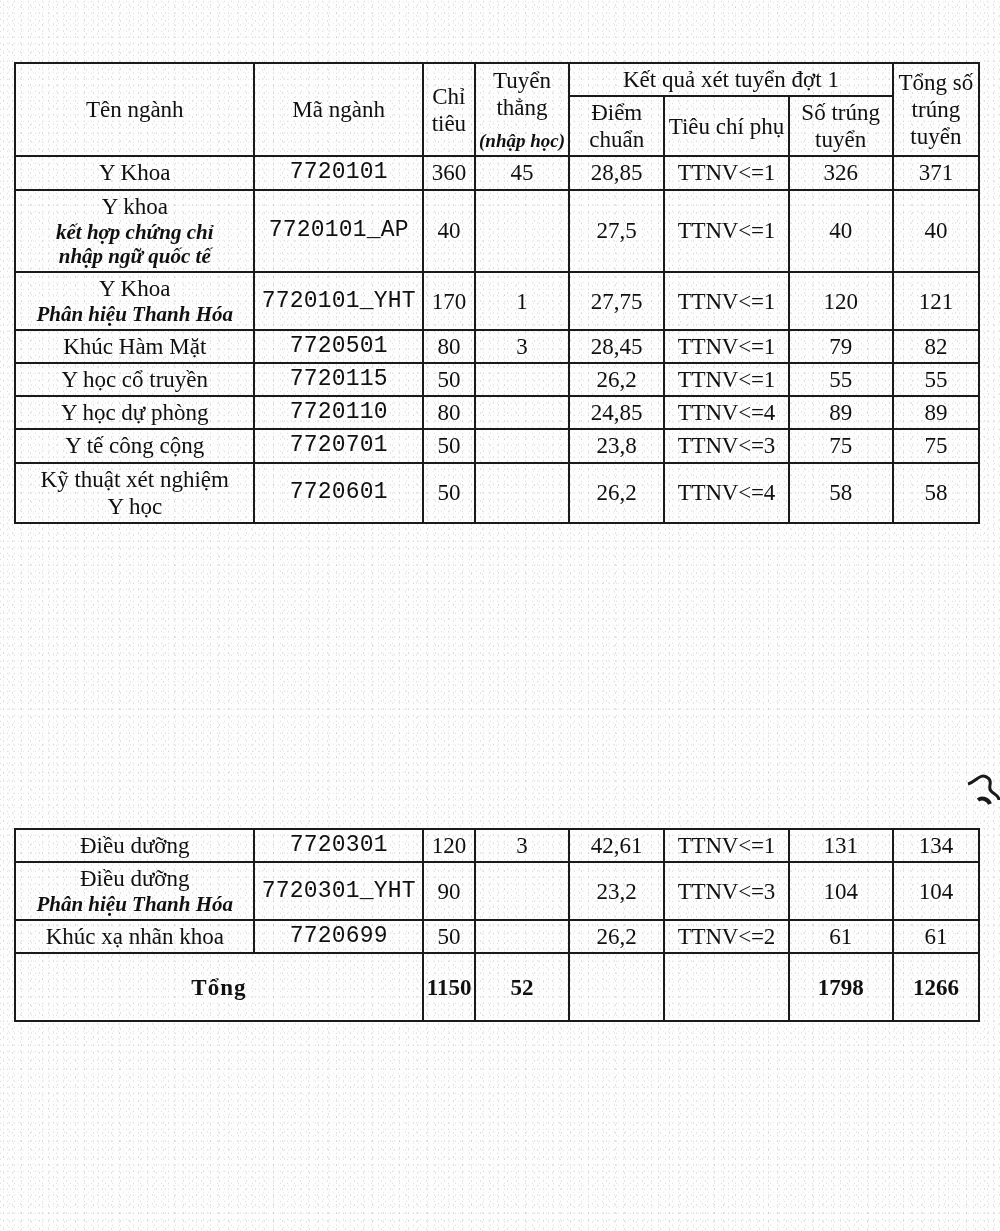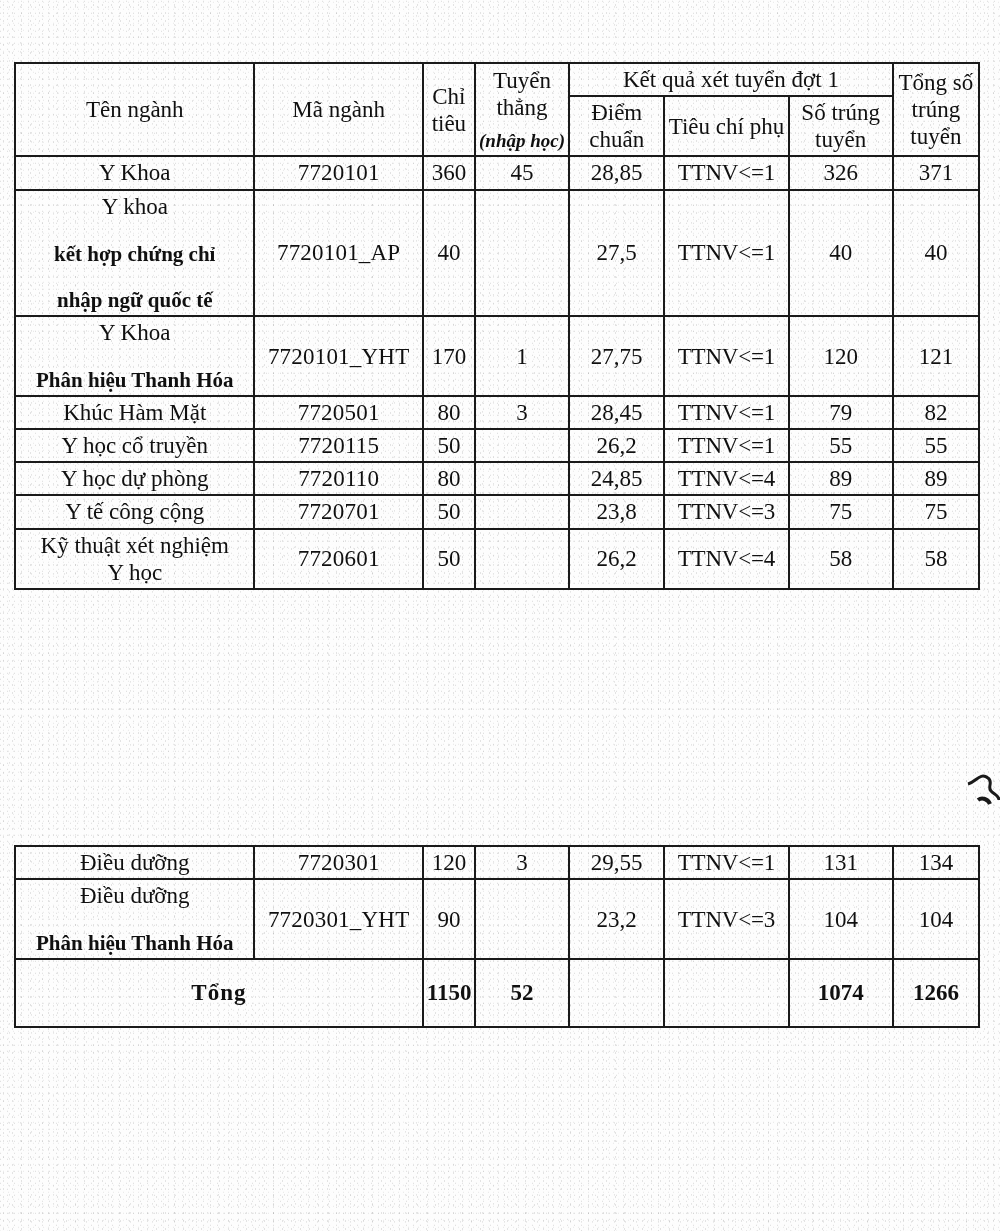--- a/index.html
+++ b/index.html
@@ -33,21 +33,21 @@
     background-image:
       radial-gradient(circle at 12% 18%, rgba(90,90,90,.30) 0 .6px, transparent .7px),
       radial-gradient(circle at 37% 62%, rgba(70,70,70,.26) 0 .6px, transparent .7px),
       radial-gradient(circle at 68% 31%, rgba(110,110,110,.22) 0 .6px, transparent .7px),
       radial-gradient(circle at 84% 77%, rgba(80,80,80,.25) 0 .6px, transparent .7px);
     background-size: 7px 6px, 9px 8px, 5px 7px, 11px 9px;
   }
 
   .tbl-wrap { position: absolute; left: 14px; }
   .tbl-top    { top: 62px;  }
-  .tbl-bottom { top: 845px; }
+  .tbl-bottom { top: 828px; }
 
   table.sheet {
     border-collapse: collapse;
     width: 966px;
     table-layout: fixed;
     background: transparent;
   }
   table.sheet td, table.sheet th {
     border: 2px solid #1a1a1a;
     padding: 2px 3px;
@@ -78,26 +78,26 @@
     display: block;
     font-style: italic;
     font-weight: bold;
     font-size: 19px;
     margin-top: 8px;
   }
 
   td.name     { font-size: 24px; border-radius: 8px; }
   td.name .it {
     display: block;
+    font-style: italic;
     font-weight: bold;
     font-size: 21px;
     white-space: nowrap;
-    margin-top: 22px;
-  }
-  td.code     { font-size: 24px; letter-spacing: .2px; }
+  }
+  td.code     { font-size: 24px; letter-spacing: .2px; font-family: Liberation Mono, monospace; }
   td.num      { font-size: 23px; }
   td.crit     { font-size: 23px; letter-spacing: -.2px; }
   td.total-lbl{ font-size: 26px; font-weight: bold; letter-spacing: 1px; }
   tr.total-row td { font-weight: bold; height: 62px; }
 
   
   .artifact {
     position: absolute;
     left: 966px;
     top: 770px;
@@ -259,40 +259,50 @@
           <col style="width:124px">
         <col style="width:104px">
           <col style="width:86px">
       </colgroup>
       <tbody id="tbody-bottom">
           <tr>
             <td class="name"><span>Điều dưỡng</span></td>
             <td class="code">7720301</td>
             <td class="num">120</td>
             <td class="num">3</td>
-            <td class="num">29,55</td>
+            <td class="num">42,61</td>
             <td class="crit">TTNV&lt;=1</td>
             <td class="num">131</td>
             <td class="num">134</td>
           </tr>
           <tr>
             <td class="name"><span>Điều dưỡng</span><span class="it">Phân hiệu Thanh Hóa</span></td>
             <td class="code">7720301_YHT</td>
             <td class="num">90</td>
             <td class="num"></td>
             <td class="num">23,2</td>
             <td class="crit">TTNV&lt;=3</td>
             <td class="num">104</td>
             <td class="num">104</td>
           </tr>
+          <tr>
+            <td class="name"><span>Khúc xạ nhãn khoa</span></td>
+            <td class="code">7720699</td>
+            <td class="num">50</td>
+            <td class="num"></td>
+            <td class="num">26,2</td>
+            <td class="crit">TTNV&lt;=2</td>
+            <td class="num">61</td>
+            <td class="num">61</td>
+          </tr>
           <tr class="total-row">
             <td class="total-lbl" colspan="2">Tổng</td>
             <td class="num">1150</td>
             <td class="num">52</td>
             <td class="num"></td>
             <td class="crit"></td>
-            <td class="num">1074</td>
+            <td class="num">1798</td>
             <td class="num">1266</td>
           </tr>
         </tbody>
     </table>
   </div>
 </div>
 
 </body></html>

